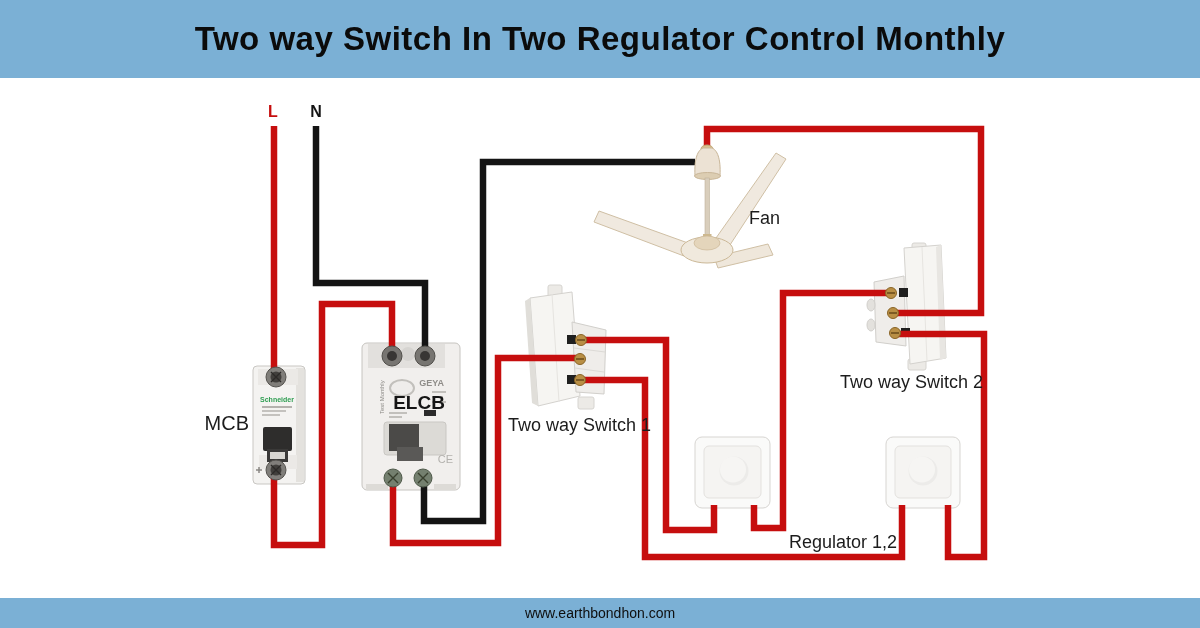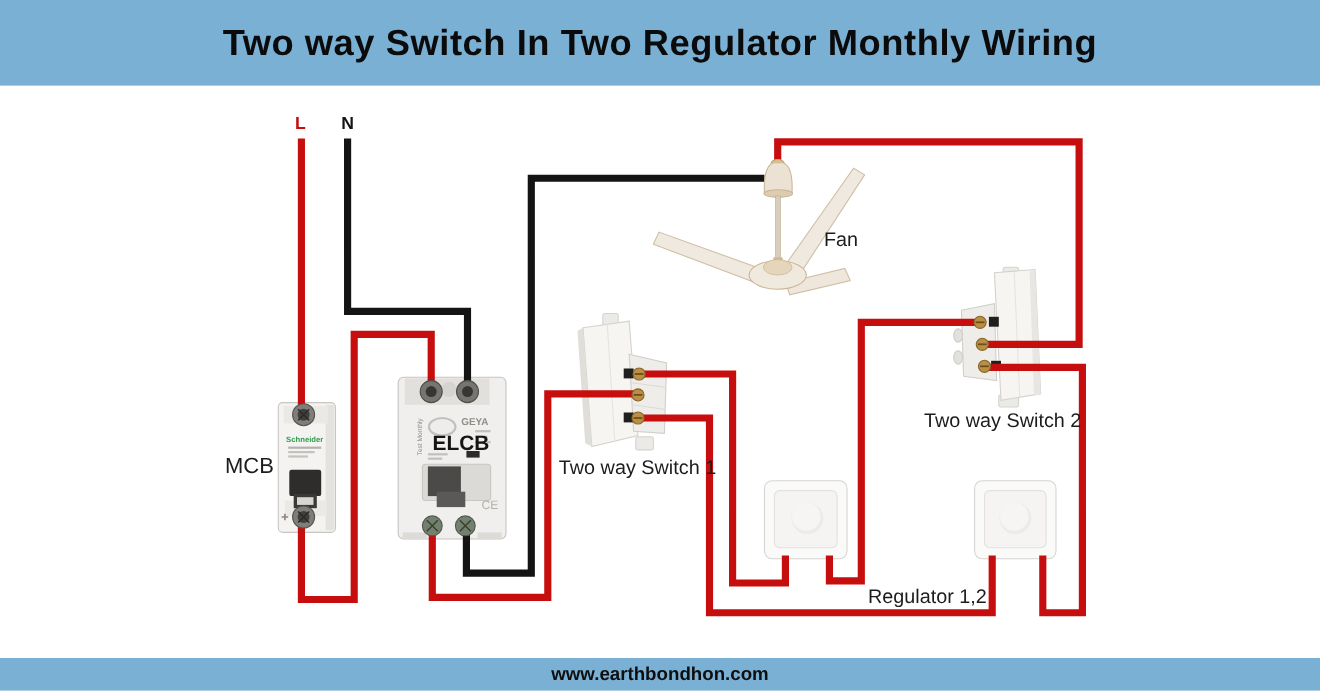--- a/index.html
+++ b/index.html
@@ -13,28 +13,28 @@
     display:flex;align-items:center;justify-content:center;
   }
   .banner h1{
     margin:0;font-size:33px;font-weight:bold;color:#0b0b0b;letter-spacing:0.5px;
   }
   .stage{width:1200px;height:520px;background:#ffffff;position:relative;}
   .footer{
     width:1200px;height:30px;background:#7bb0d5;
     display:flex;align-items:center;justify-content:center;
   }
-  .footer .site{font-size:17px;font-weight:bold;color:#0e0e0e;}
+  .footer .site{font-size:14px;font-weight:normal;color:#0e0e0e;}
   svg text{font-family:"Liberation Sans", sans-serif;}
 </style>
 </head>
 <body>
 
 <div class="banner">
-  <h1>Two way Switch In Two Regulator Monthly Wiring</h1>
+  <h1>Two way Switch In Two Regulator Control Monthly</h1>
 </div>
 
 <div class="stage">
 <svg width="1200" height="520" viewBox="0 78 1200 520">
 
   <g>
     <rect x="253" y="366" width="52" height="118" rx="4" fill="#f4f3f1" stroke="#c9c7c3"></rect>
     <rect x="296" y="368" width="8" height="114" fill="#e4e2de"></rect>
     <rect x="258" y="369" width="40" height="16" fill="#ebe9e6"></rect>
     <rect x="259" y="455" width="38" height="14" fill="#ebe9e6"></rect>

